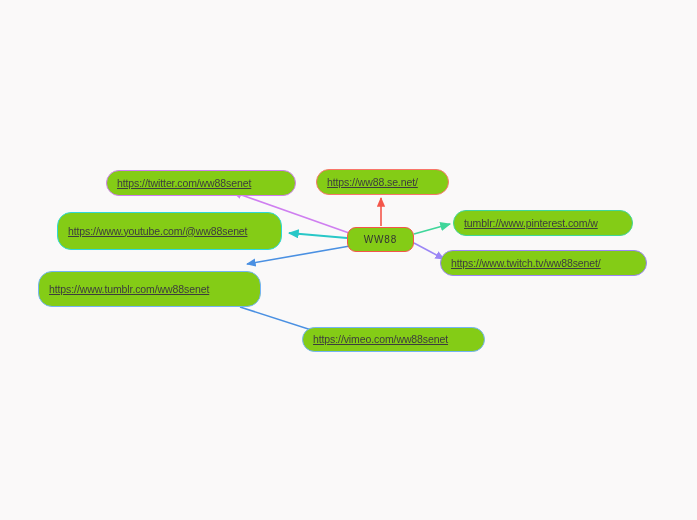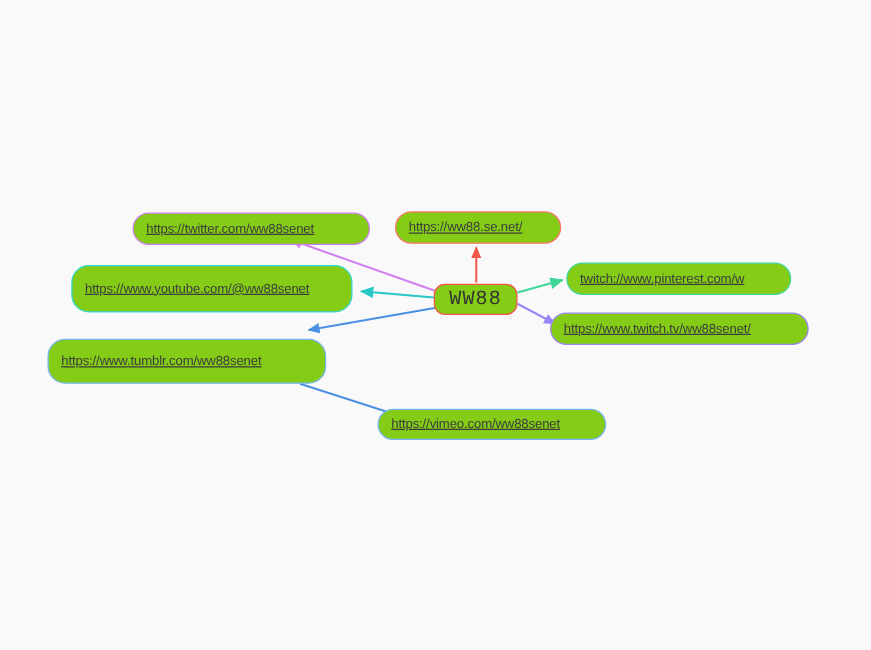--- a/index.html
+++ b/index.html
@@ -47,27 +47,26 @@
     word-break: break-all;
     padding: 0 10px;
     width: 100%;
     box-sizing: border-box;
   }
   .node.center {
     border-radius: 9px;
     border-width: 1.6px;
   }
   .node.center .node-label {
-    font-size: 16px;
+    font-size: 10px;
     text-decoration: none;
     text-align: center;
     letter-spacing: 0.9px;
     color: #333333;
     word-break: normal;
-    font-family: Liberation Mono, monospace;
   }
   .rounded-pill {
     border-radius: 13px;
   }
   .rounded-box {
     border-radius: 14px;
   }
 </style>
 </head>
 <body>
@@ -115,21 +114,21 @@
 
   <div class="node rounded-pill" style="left:316px; top:169px; width:133px; height:26px; border-color:#f9766a;">
     <span class="node-label">https://ww88.se.net/</span>
   </div>
 
   <div class="node rounded-box" style="left:57px; top:212px; width:225px; height:38px; border-color:#2fd8d8;">
     <span class="node-label">https://www.youtube.com/@ww88senet</span>
   </div>
 
   <div class="node rounded-pill" style="left:453px; top:210px; width:180px; height:26px; border-color:#3fd69a;">
-    <span class="node-label">twitch://www.pinterest.com/w</span>
+    <span class="node-label">tumblr://www.pinterest.com/w</span>
   </div>
 
   <div class="node rounded-pill" style="left:440px; top:250px; width:207px; height:26px; border-color:#9b86f5;">
     <span class="node-label">https://www.twitch.tv/ww88senet/</span>
   </div>
 
   <div class="node rounded-box" style="left:38px; top:271px; width:223px; height:36px; border-color:#74b4f5;">
     <span class="node-label">https://www.tumblr.com/ww88senet</span>
   </div>
 

